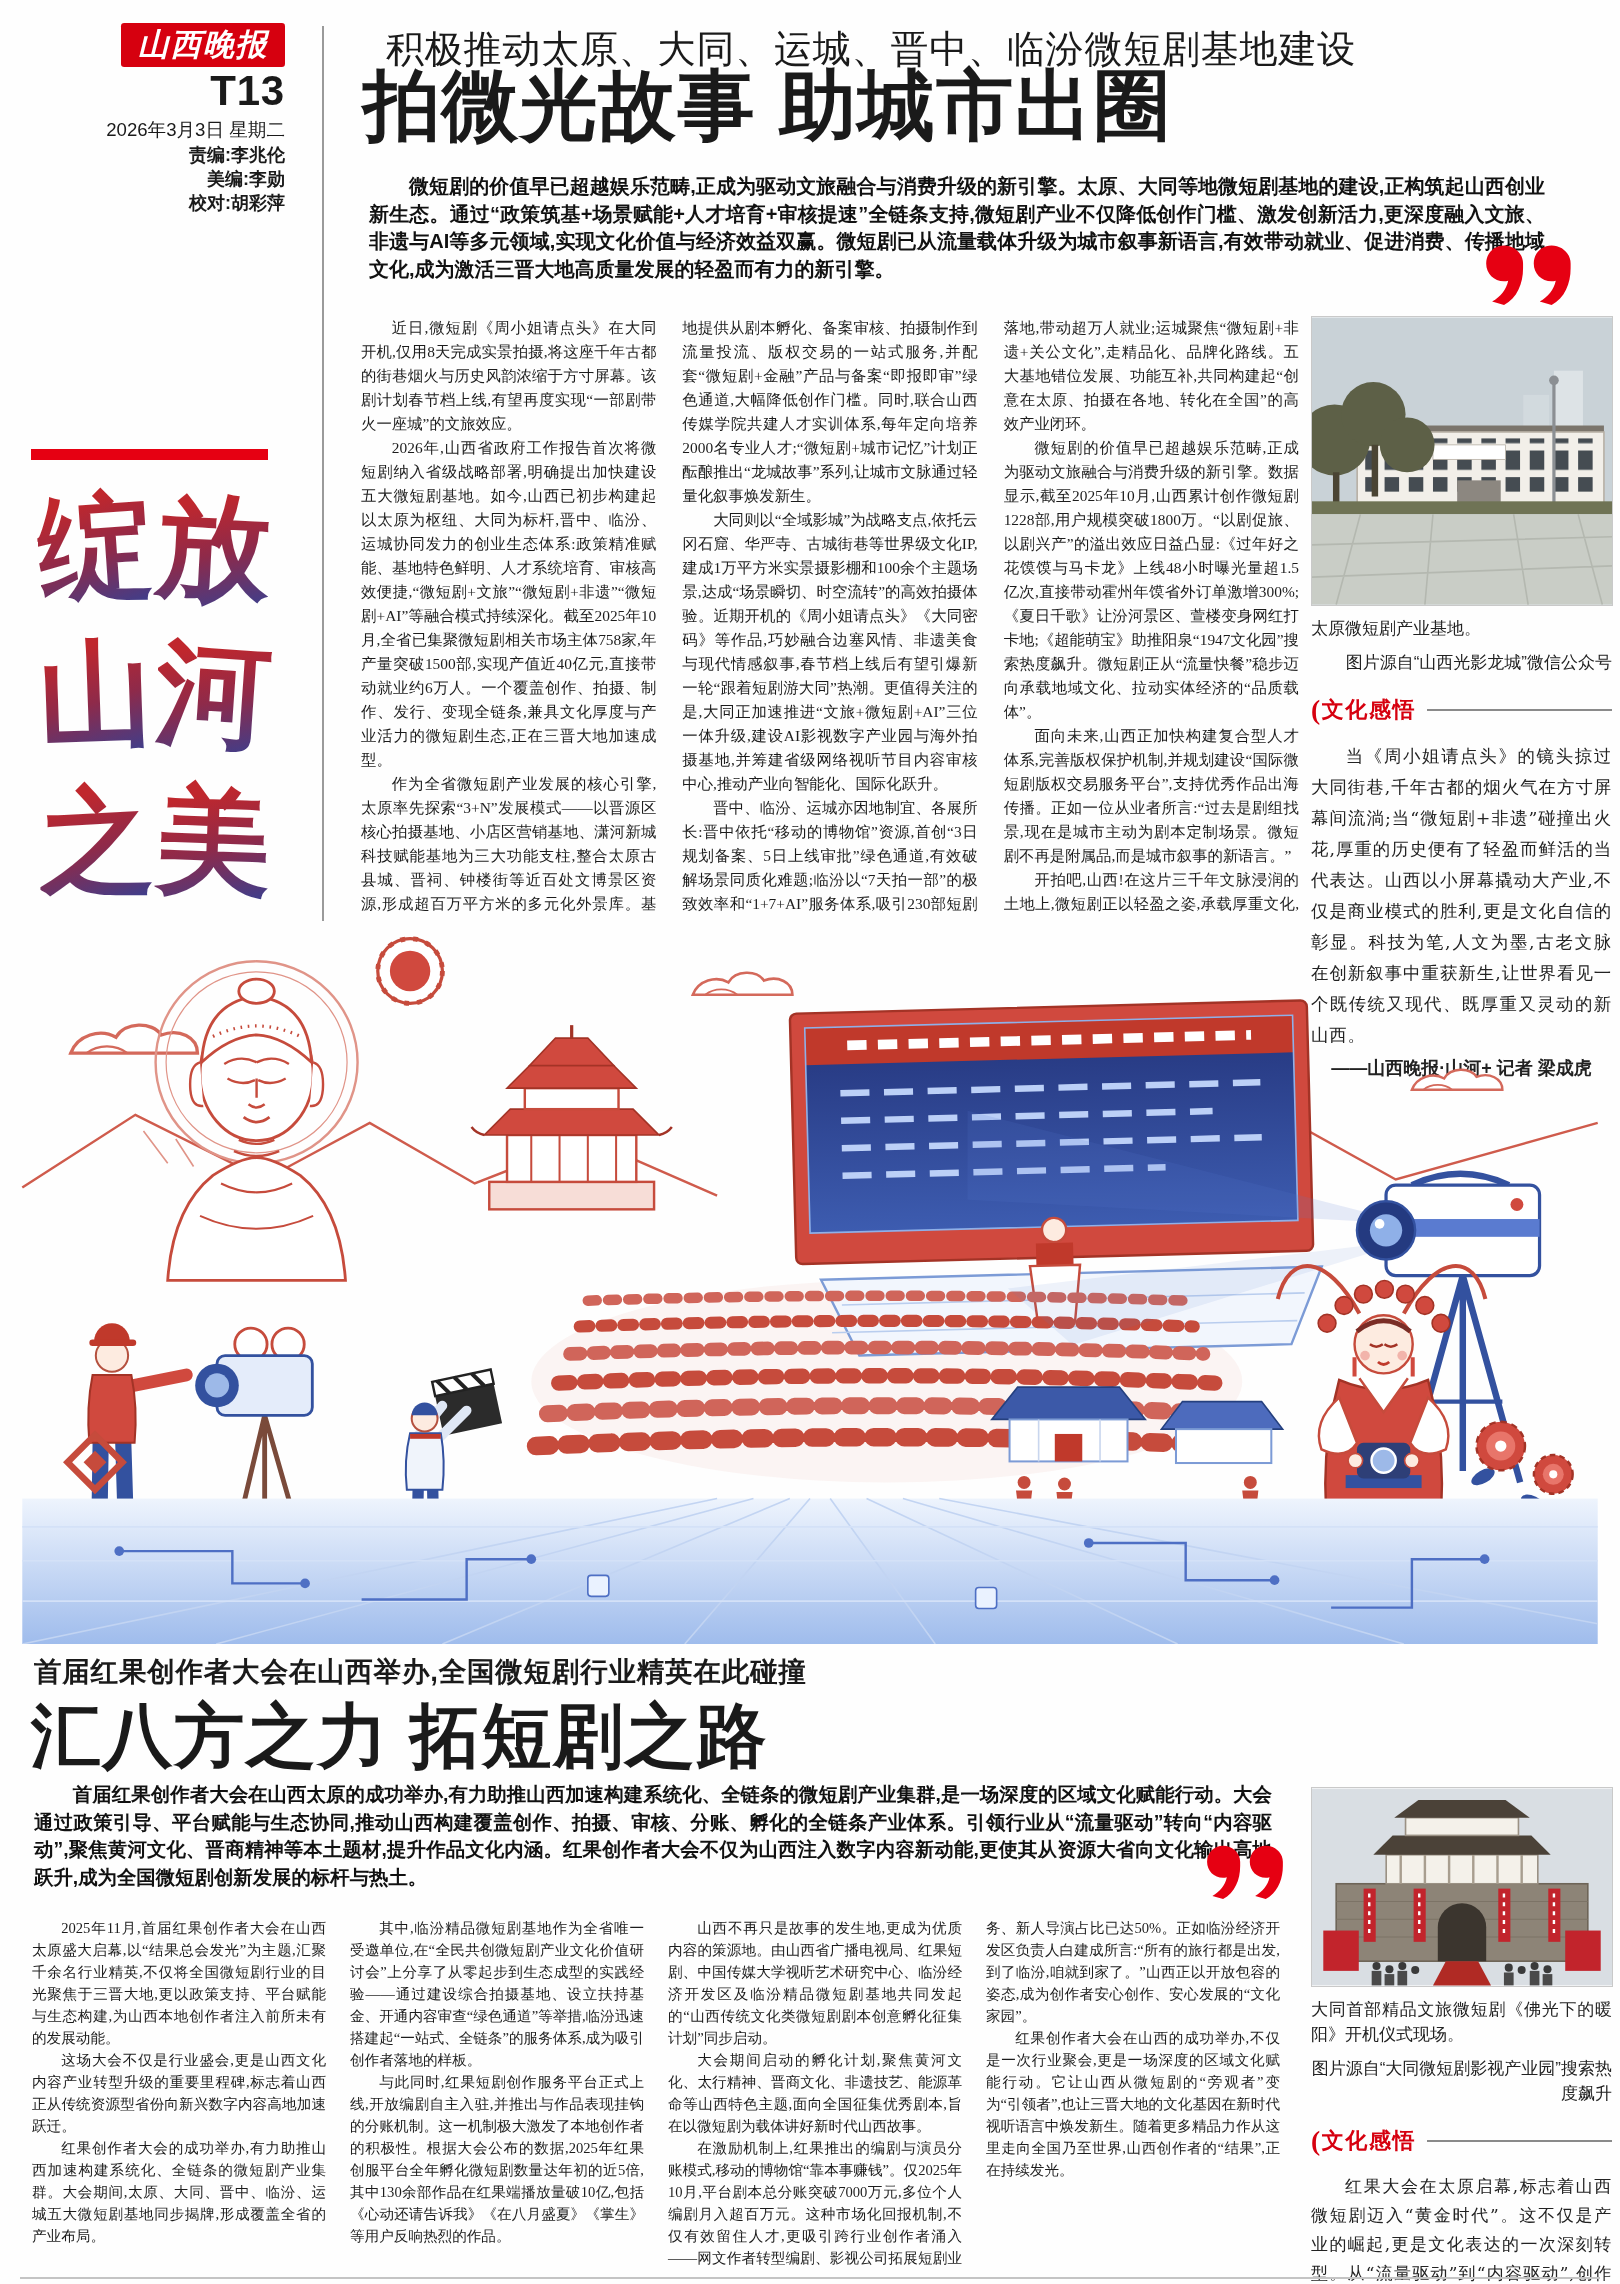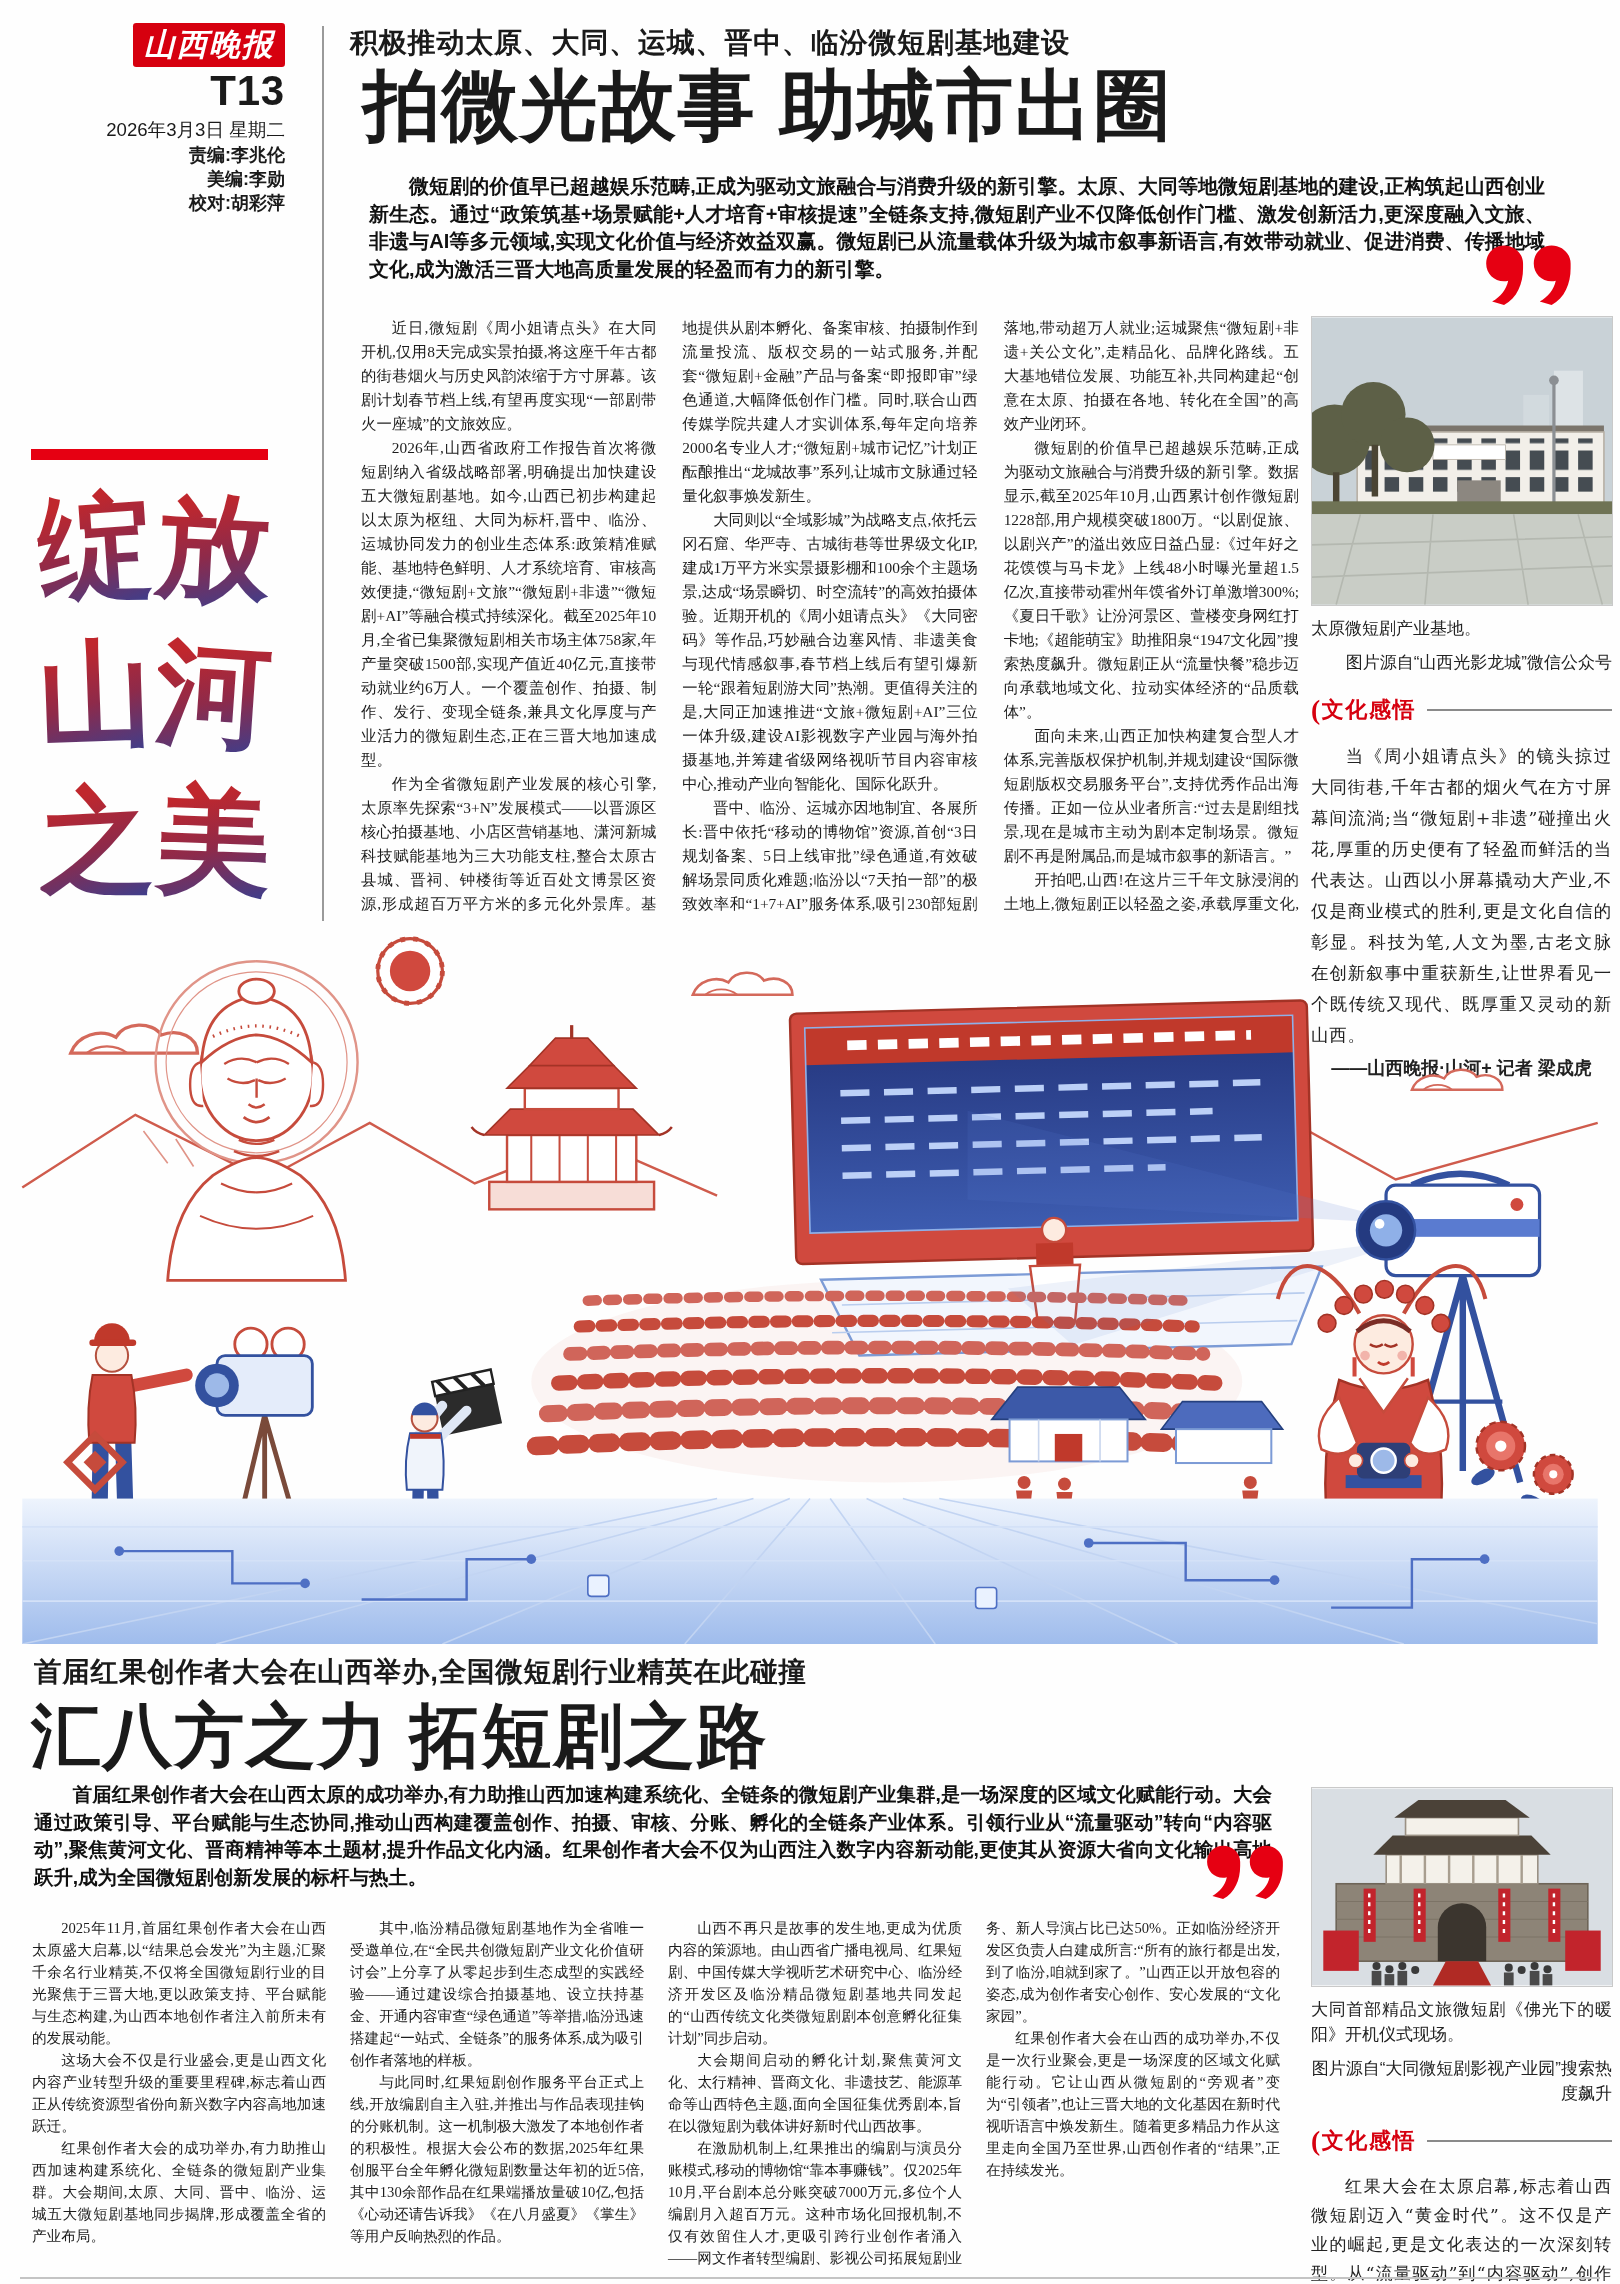--- a/index.html
+++ b/index.html
@@ -1,29 +1,29 @@
 <!DOCTYPE html>
 <html style="font-size:13px"><head>
 <meta charset="utf-8">
 <style>
   html,body{margin:0;padding:0;}
   body{width:1620px;height:2284px;position:relative;background:#fefefe;
        font-family:"Liberation Sans",sans-serif;color:#1a1a1a;overflow:hidden;}
   .abs{position:absolute;}
   
   .masthead{left:65px;top:23px;width:220px;text-align:right;}
-  .logo-box{display:inline-block;width:152px;height:44px;background:#d6000f;border-radius:3.2px;
+  .logo-box{display:inline-block;width:164px;height:44px;background:#d6000f;border-radius:3.2px;
             color:#fff;font-family:"DejaVu Serif",serif;font-weight:bold;font-style:italic;
             font-size:31px;line-height:42px;text-align:center;letter-spacing:1.6px;}
   .page-no{font-size:42px;font-weight:bold;letter-spacing:0.8px;line-height:47px;}
   .m-date{font-size:18.6px;margin-top:3.2px;}
   .m-ed{font-size:18px;line-height:24px;font-weight:bold;}
   .vrule{left:322px;top:26px;width:1.6px;height:895px;background:#9a9a9a;}
   
-  .kicker1{left:350px;top:24px;font-size:28px;font-weight:bold;letter-spacing:0.8px;}
+  .kicker1{left:386px;top:24px;font-size:38px;font-weight:normal;letter-spacing:0.8px;}
   .title1{left:363px;top:65px;font-size:77px;font-weight:700;letter-spacing:1.6px;line-height:81px;}
   .lead{font-weight:bold;text-align:justify;text-indent:2em;color:#111;}
   .lead1{left:369px;top:173px;width:1176px;font-size:20px;line-height:27.5px;}
   .lead2{left:34px;top:1781px;width:1238px;font-size:19.4px;line-height:27.5px;}
   
   .redbar{left:31px;top:449px;width:237px;height:10.5px;background:#e60012;}
   .callig{left:36px;top:480px;width:237px;display:grid;grid-template-columns:1fr 1fr;
           grid-row-gap:13px;justify-items:center;}
   .callig span{font-family:"DejaVu Serif",serif;font-weight:bold;font-size:115px;line-height:134px;
           background:linear-gradient(165deg,#c0272d 20%,#8e2a4a 55%,#3a3f8f 95%);

